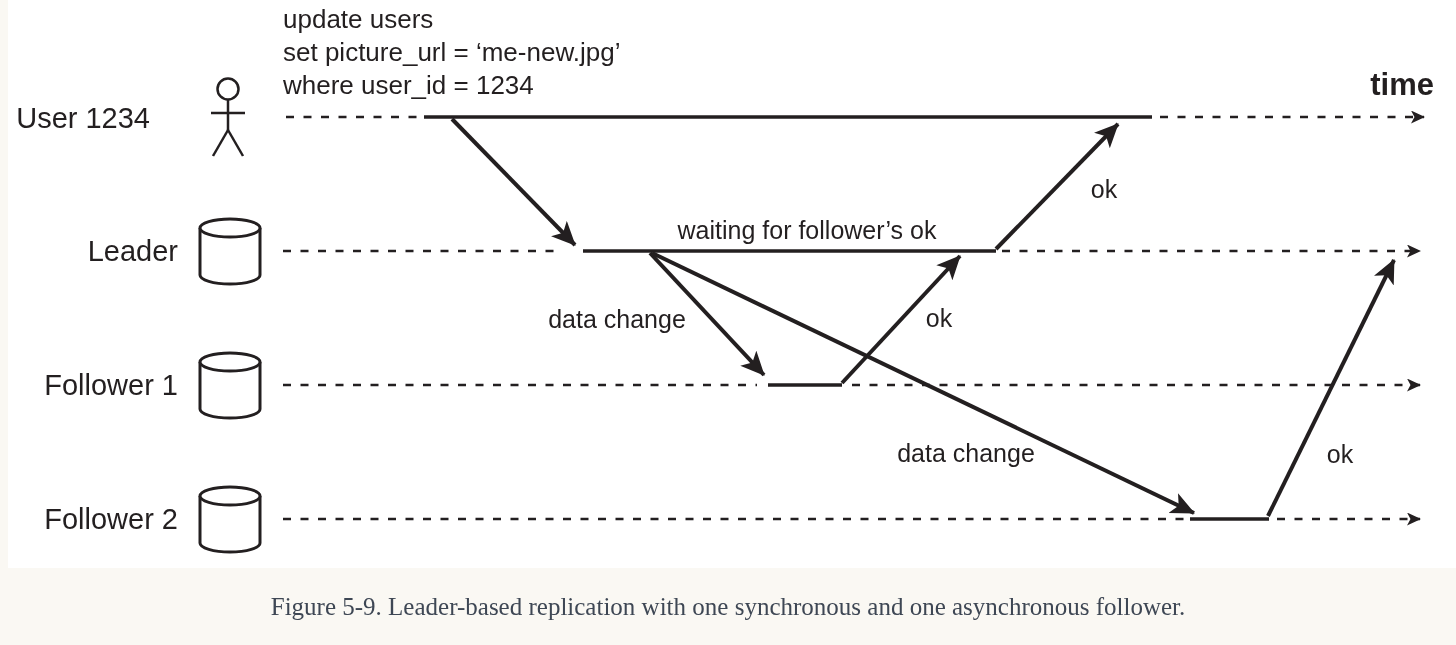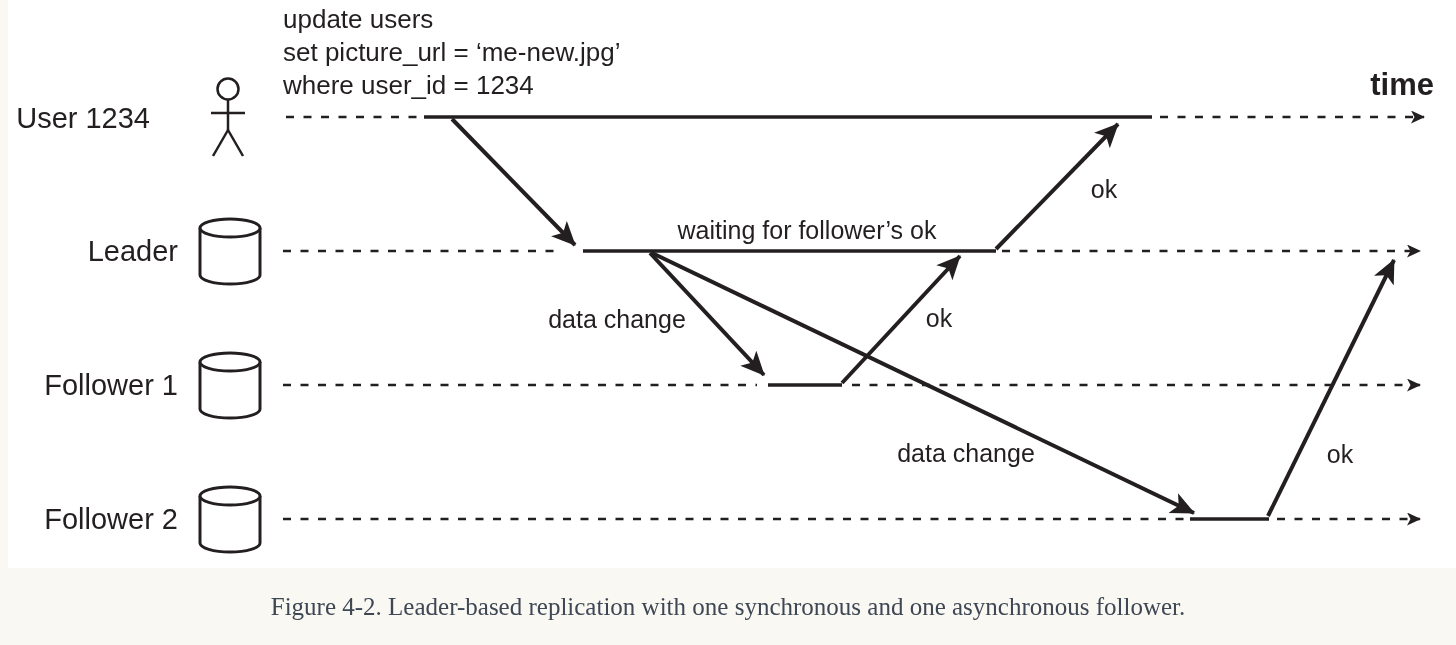--- a/index.html
+++ b/index.html
@@ -129,14 +129,14 @@
   <text class="lbl anno-lbl" x="807" y="239" text-anchor="middle">waiting for follower’s ok</text>
   <text class="lbl anno-lbl" x="617" y="328" text-anchor="middle">data change</text>
   <text class="lbl anno-lbl" x="966" y="462" text-anchor="middle">data change</text>
   <text class="lbl anno-lbl" x="939" y="327" text-anchor="middle">ok</text>
   <text class="lbl anno-lbl" x="1104" y="198" text-anchor="middle">ok</text>
   <text class="lbl anno-lbl" x="1340" y="463" text-anchor="middle">ok</text>
 </svg>
 </div>
 
 <div class="caption-band">
-  <span class="caption-text">Figure 4-2. Leader-based replication with one synchronous and one asynchronous follower.</span>
+  <span class="caption-text">Figure 5-9. Leader-based replication with one synchronous and one asynchronous follower.</span>
 </div>
 
 </body></html>

